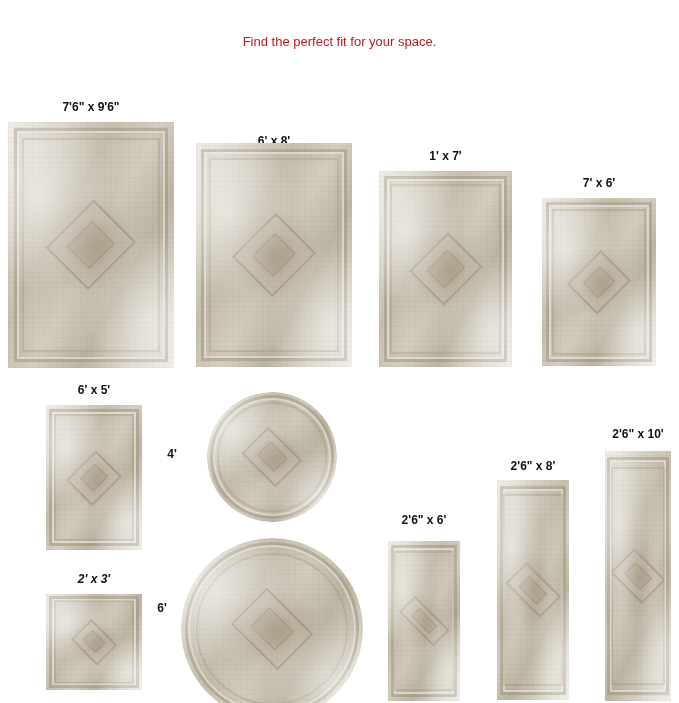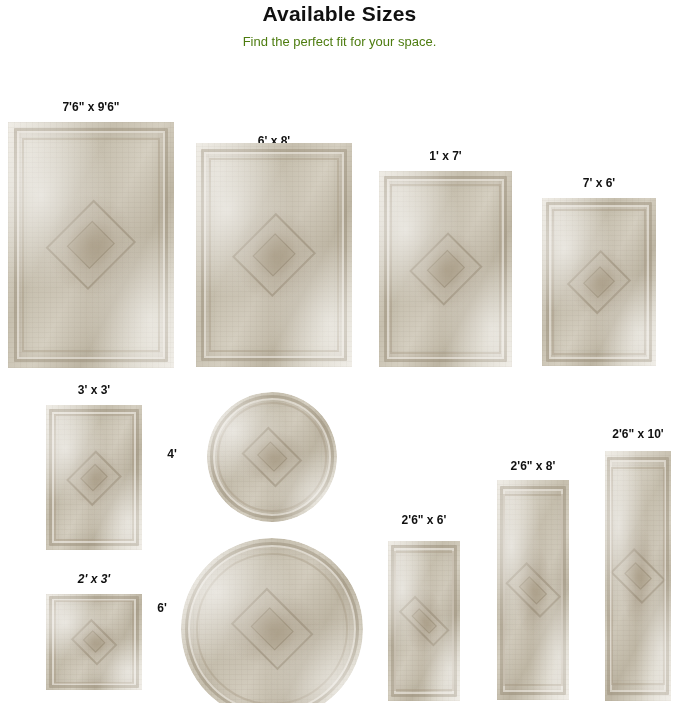--- a/index.html
+++ b/index.html
@@ -32,21 +32,21 @@
     letter-spacing: 0.2px;
     color: #111;
   }
   .subtitle {
     position: absolute;
     left: 0;
     top: 34px;
     width: 679px;
     text-align: center;
     font-size: 13px;
-    color: #4d7c0f;
+    color: #b91c1c;
   }
   .rug-label {
     position: absolute;
     font-size: 12px;
     font-weight: bold;
     color: #111;
     white-space: nowrap;
     text-align: center;
   }
   .rug {
@@ -120,21 +120,20 @@
   }
   .rug.runner .rug-medallion {
     width: 62%;
     height: 12%;
   }
 </style>
 </head>
 <body>
 
 <div id="stage">
-  <div class="title">Available Sizes</div>
   <div class="subtitle">Find the perfect fit for your space.</div>
   <div id="rug-layer">
       <div class="rug-label" style="left: 8px; top: 100px; width: 166px;">7'6" x 9'6"</div>
       <div class="rug rect" style="left: 8px; top: 122px; width: 166px; height: 246px;">
         <div class="rug-art"></div>
         <div class="rug-speck"></div>
         <div class="rug-medallion"></div>
         <div class="rug-border"></div>
         <div class="rug-border2"></div>
         <div class="rug-fade"></div>
@@ -159,21 +158,21 @@
       </div>
       <div class="rug-label" style="left: 542px; top: 176px; width: 114px;">7' x 6'</div>
       <div class="rug rect" style="left: 542px; top: 198px; width: 114px; height: 168px;">
         <div class="rug-art"></div>
         <div class="rug-speck"></div>
         <div class="rug-medallion"></div>
         <div class="rug-border"></div>
         <div class="rug-border2"></div>
         <div class="rug-fade"></div>
       </div>
-      <div class="rug-label" style="left: 46px; top: 383px; width: 96px;">3' x 3'</div>
+      <div class="rug-label" style="left: 46px; top: 383px; width: 96px;">6' x 5'</div>
       <div class="rug rect" style="left: 46px; top: 405px; width: 96px; height: 145px;">
         <div class="rug-art"></div>
         <div class="rug-speck"></div>
         <div class="rug-medallion"></div>
         <div class="rug-border"></div>
         <div class="rug-border2"></div>
         <div class="rug-fade"></div>
       </div>
       <div class="rug-label" style="left: 46px; top: 572px; width: 96px; font-style: italic;">2' x 3'</div>
       <div class="rug rect" style="left: 46px; top: 594px; width: 96px; height: 96px;">

